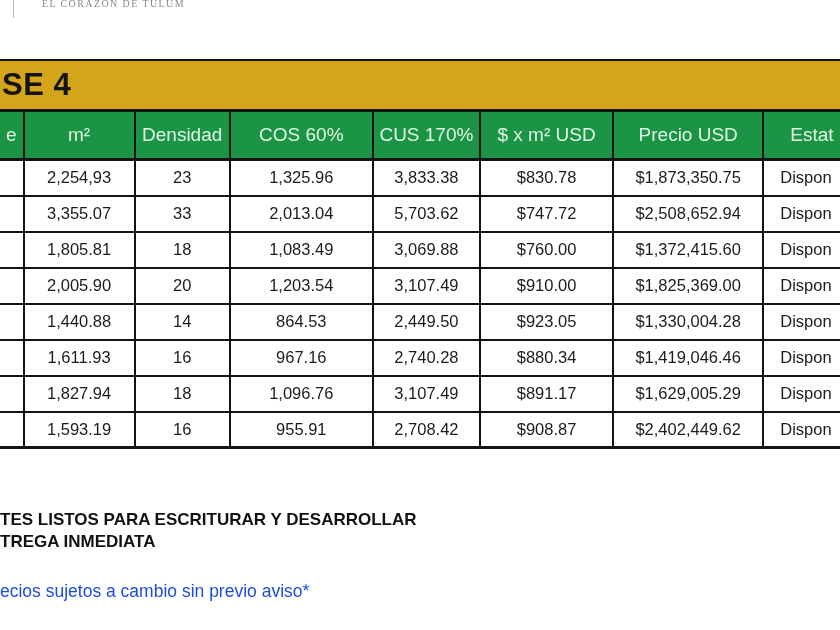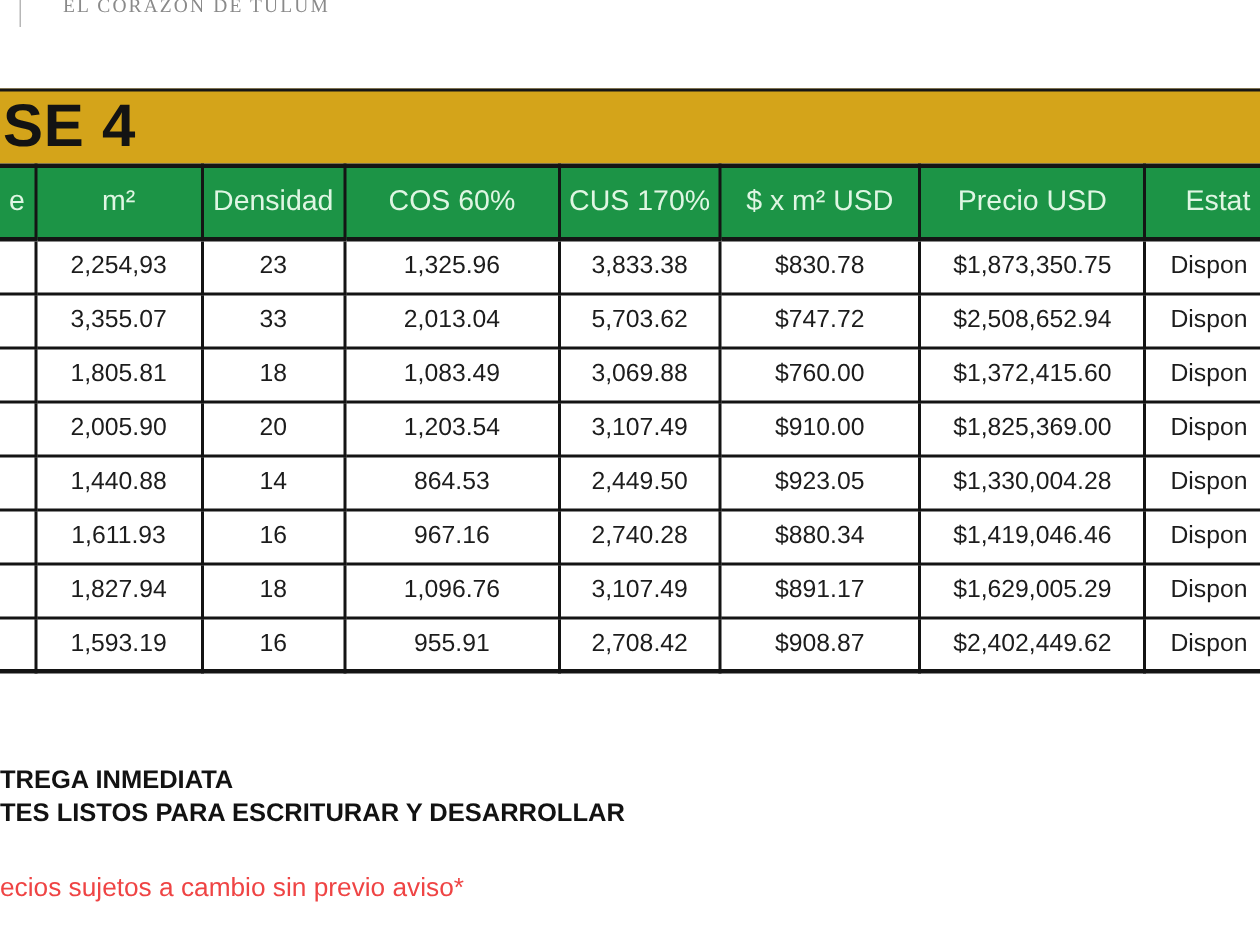--- a/index.html
+++ b/index.html
@@ -12,33 +12,33 @@
   }
 
   
   .logo-divider{
     position:absolute;left:13px;top:0;width:1px;height:18px;
     background:#b7b7b7;
   }
   .logo-tagline{
     position:absolute;left:42px;top:-1px;
     font-family:"Liberation Serif", serif;
-    font-size:13px;line-height:9px;letter-spacing:1.4px;
+    font-size:10px;line-height:9px;letter-spacing:1.4px;
     color:#8a8a8a;white-space:nowrap;
   }
 
   
   .phase-banner{
     position:absolute;left:0;top:59px;width:840px;height:50px;
     background:#D4A41A;
     border-top:2px solid #161616;
     box-sizing:border-box;
   }
   .phase-banner .title{
-    font-size:40px;font-weight:bold;color:#131313;
+    font-size:31px;font-weight:bold;color:#131313;
     line-height:47px;padding-left:2px;letter-spacing:0.5px;
   }
 
   
   .table-wrap{position:absolute;top:109px;left:-3px;}
   table{
     border-collapse:collapse;
     table-layout:fixed;
     width:928px;
     border:3px solid #141414;
@@ -77,21 +77,21 @@
   td.col-estatus{text-align:left;padding-left:16px;}
 
   
   .footer-note{
     position:absolute;left:0;top:509px;
     font-size:17px;font-weight:bold;color:#121212;
     line-height:22px;white-space:nowrap;
   }
   .disclaimer{
     position:absolute;left:0;top:581px;
-    font-size:17.5px;color:#ef4444;white-space:nowrap;
+    font-size:17.5px;color:#1d4ed8;white-space:nowrap;
   }
 </style>
 </head>
 <body>
 
 <div id="canvas">
 
   <div class="logo-divider"></div>
   <div class="logo-tagline">EL CORAZÓN DE TULUM</div>
 
@@ -192,19 +192,19 @@
             <td class="col-cus">2,708.42</td>
             <td class="col-precio_m2">$908.87</td>
             <td class="col-precio">$2,402,449.62</td>
             <td class="col-estatus">Dispon</td>
           </tr>
         </tbody>
     </table>
   </div>
 
   <div class="footer-note">
+    <div>TES LISTOS PARA ESCRITURAR Y DESARROLLAR</div>
     <div>TREGA INMEDIATA</div>
-    <div>TES LISTOS PARA ESCRITURAR Y DESARROLLAR</div>
   </div>
 
   <div class="disclaimer">ecios sujetos a cambio sin previo aviso*</div>
 
 </div>
 
 </body></html>

